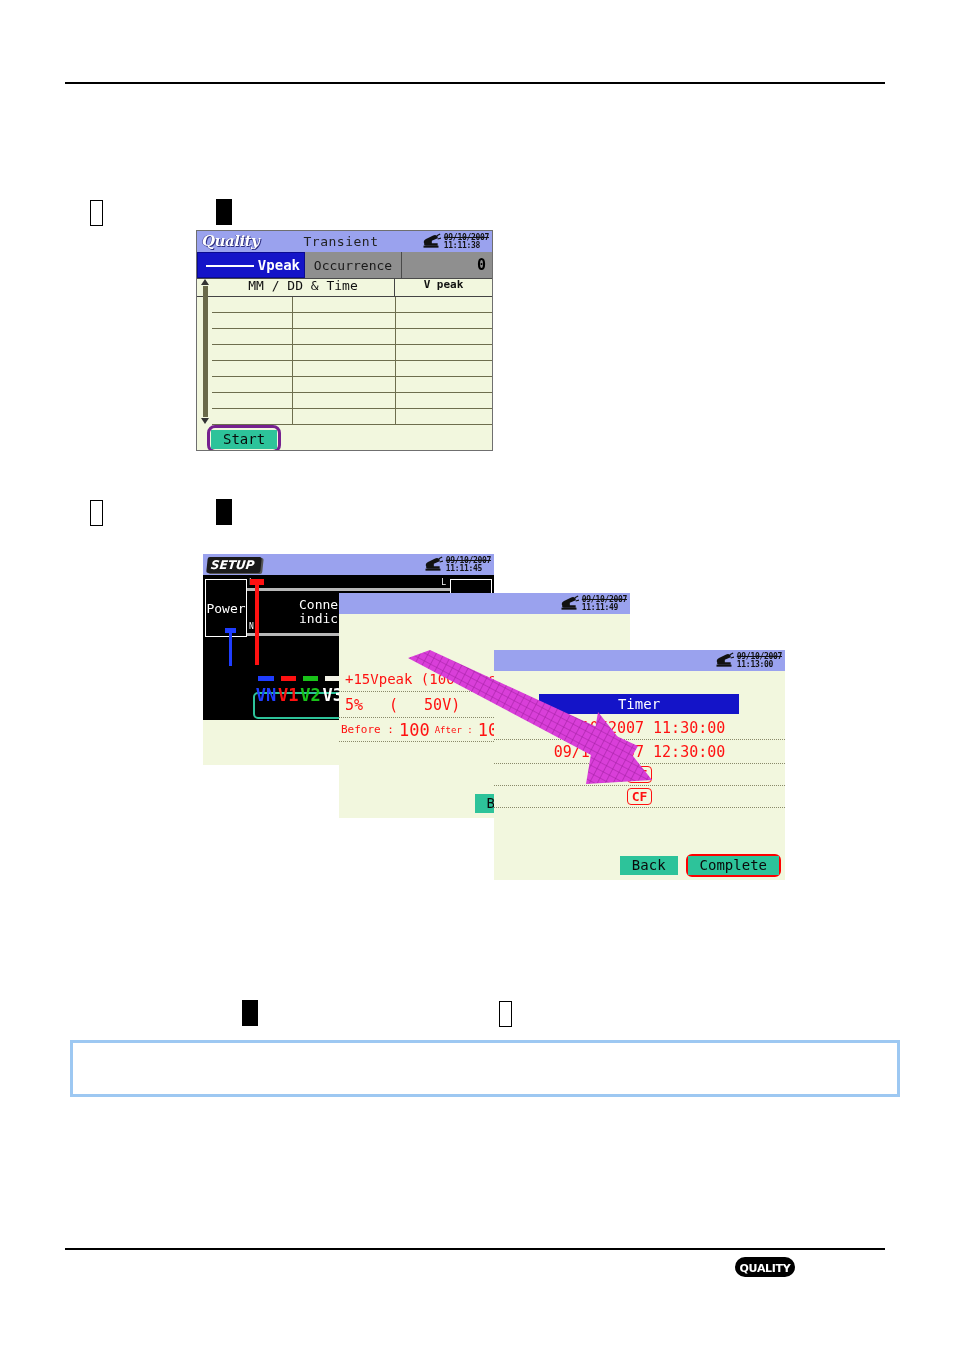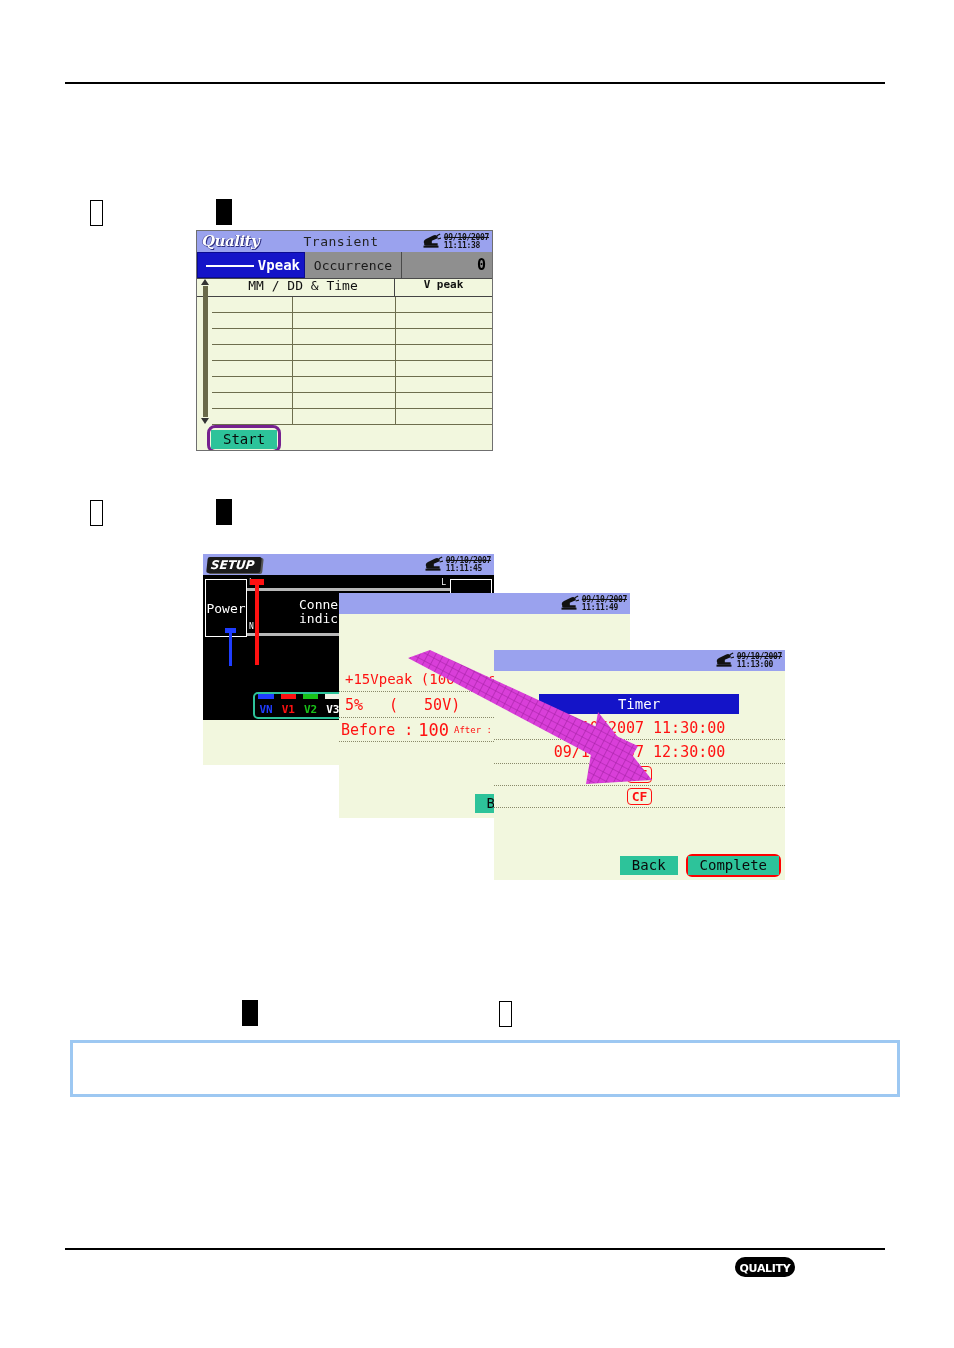--- a/index.html
+++ b/index.html
@@ -373,25 +373,25 @@
     border: 2px solid #2dc39a;
     border-radius: 5px;
     background: #000;
     display: flex;
     align-items: flex-end;
     box-sizing: border-box;
   }
   .terminal {
     flex: 1;
     text-align: center;
-    font-size: 11px;
+    font-size: 17px;
     font-weight: bold;
     font-family: "DejaVu Sans Mono", monospace;
     position: relative;
-    padding-bottom: 1px;
+    padding-bottom: 12px;
   }
   .terminal .plugtop {
     position: absolute;
     left: 15%;
     top: -9px;
     width: 70%;
     height: 5px;
   }
   .terminal.sel { background: #000; }
   .terminal.sel span { background: #000; }
@@ -708,21 +708,21 @@
 
   <div class="setting-row" style="top:73px; height:26px; font-size:14px; padding-left:6px;">+15Vpeak  (1000Vrms)</div>
 
   <div class="setting-row" style="top:99px; height:26px; font-size:15px; padding-left:6px; gap:26px;">
     <span>5%</span>
     <span>(</span>
     <span>50V)</span>
   </div>
 
   <div class="setting-row" style="top:125px; height:24px; font-size:14px; padding-left:2px; gap:5px;">
-    <span style="font-size:15px">Before :</span>
+    <span style="font-size:11px">Before :</span>
     <span style="font-size:17px">100</span>
     <span style="font-size:9px">After :</span>
     <span style="font-size:17px">100</span>
   </div>
 
   <div class="nav-row" style="right:28px; bottom:3px;">
     <span class="btn-green">Back</span>
     <span class="btn-hl">
       <span class="btn-green">Next</span>
     </span>

